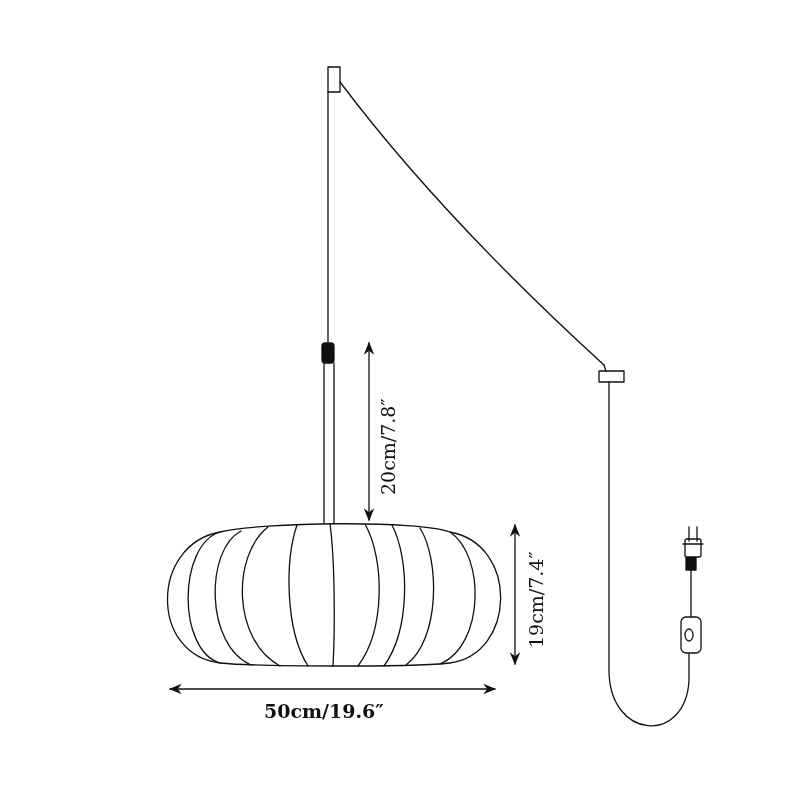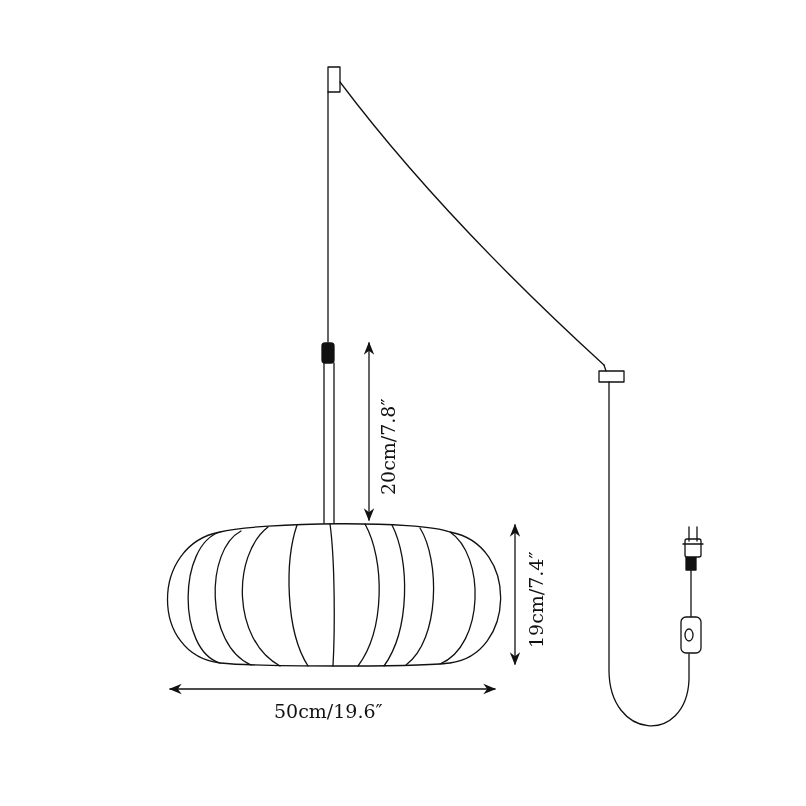--- a/index.html
+++ b/index.html
@@ -66,14 +66,14 @@
       <path d="M450,532 C485,555 485,645 440,664"></path>
     </g>
 
     <line x1="369" y1="343" x2="369" y2="520" marker-start="url(#arr)" marker-end="url(#arr)"></line>
     <line x1="515" y1="525" x2="515" y2="664" marker-start="url(#arr)" marker-end="url(#arr)"></line>
     <line x1="170" y1="689" x2="495" y2="689" marker-start="url(#arr)" marker-end="url(#arr)"></line>
   </svg>
 
   <div class="dim-label vert" style="left:377px; top:495px;">20cm/7.8″</div>
   <div class="dim-label vert" style="left:525px; top:648px;">19cm/7.4″</div>
-  <div class="dim-label" style="left:274px; top:700px;">50cm/19.6″</div>
+  <div class="dim-label" style="left:264px; top:700px;font-weight:bold;">50cm/19.6″</div>
 </div>
 
 </body></html>

